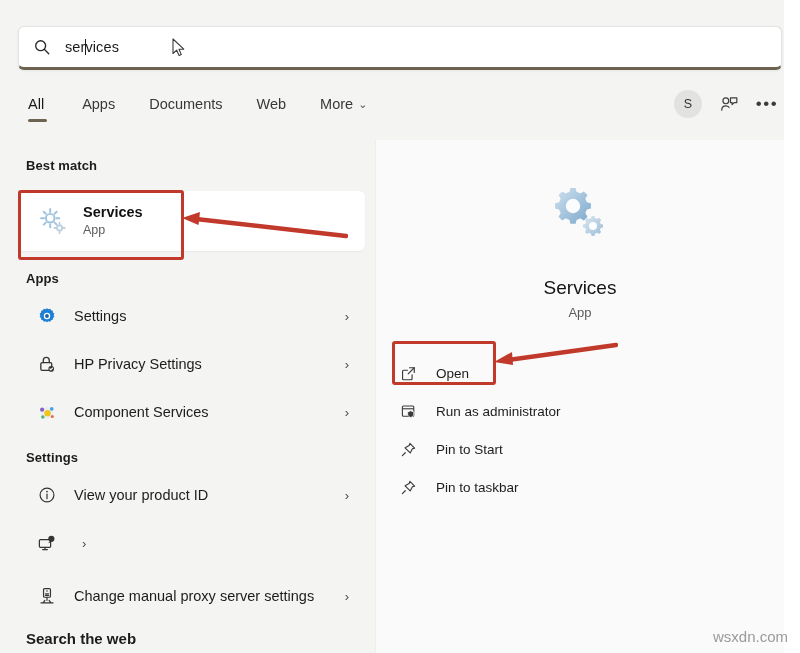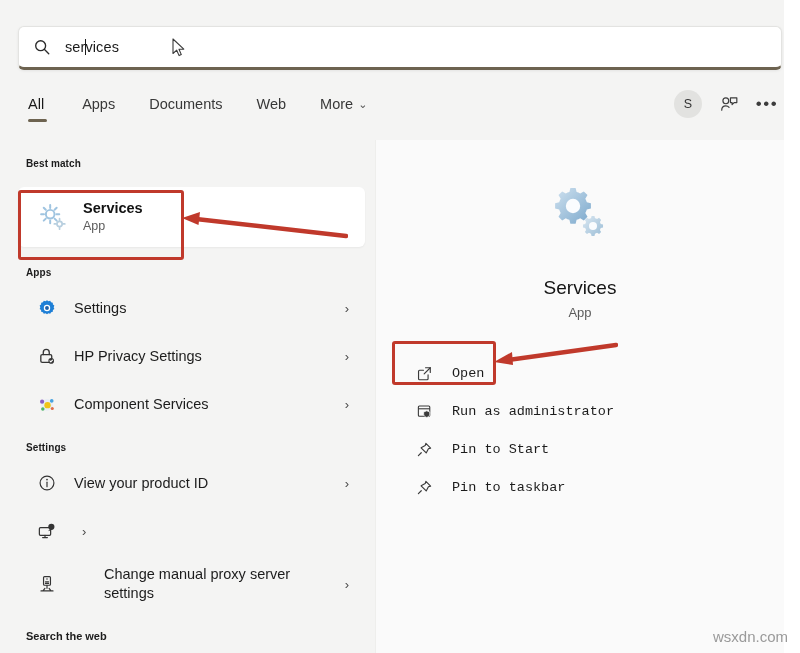--- a/index.html
+++ b/index.html
@@ -157,21 +157,21 @@
   }
   .page-edge {
     position: absolute;
     left: 784px; top: 0;
     width: 16px; height: 653px;
     background: #ffffff;
   }
 
   
   .sec-head {
-    font-size: 10px;
+    font-size: 13px;
     font-weight: bold;
     color: #1c1c1c;
     padding-left: 26px;
     letter-spacing: 0.1px;
   }
 
   
   .row {
     display: flex;
     align-items: center;
@@ -196,21 +196,21 @@
     flex: 1 1 auto;
     line-height: 18px;
   }
   .row .chevr {
     color: #4a4a4a;
     font-size: 13px;
     flex: 0 0 auto;
     margin-left: 8px;
   }
   .row.tall { height: 58px; }
-  .row.tall .label { line-height: 19px; margin-left: 30px; }
+  .row.tall .label { line-height: 19px; }
 
   
   .best-card {
     position: relative;
     margin: 0 10px 0 18px;
     height: 60px;
     background: #ffffff;
     border-radius: 6px;
     display: flex;
     align-items: center;
@@ -264,42 +264,41 @@
   }
   .actions {
     margin-top: 34px;
     padding: 0 18px 0 20px;
   }
   .action {
     display: flex;
     align-items: center;
     height: 38px;
     border-radius: 5px;
-    padding-left: 18px;
+    padding-left: 2px;
     cursor: default;
-    font-family: Liberation Mono, monospace;
   }
   .action .aico {
     width: 20px; height: 20px;
     margin-right: 18px;
     flex: 0 0 auto;
     display: flex; align-items: center; justify-content: center;
     color: #3a3a3a;
   }
   .action .alabel {
     font-size: 13.5px;
     color: #1c1c1c;
   }
 
   
   .searchweb {
     position: absolute;
     left: 26px;
     top: 630px;
-    font-size: 11px;
+    font-size: 15px;
     font-weight: bold;
     color: #1c1c1c;
   }
   .watermark {
     position: absolute;
     right: 12px;
     bottom: 8px;
     font-size: 15px;
     color: #9a9a9a;
   }

